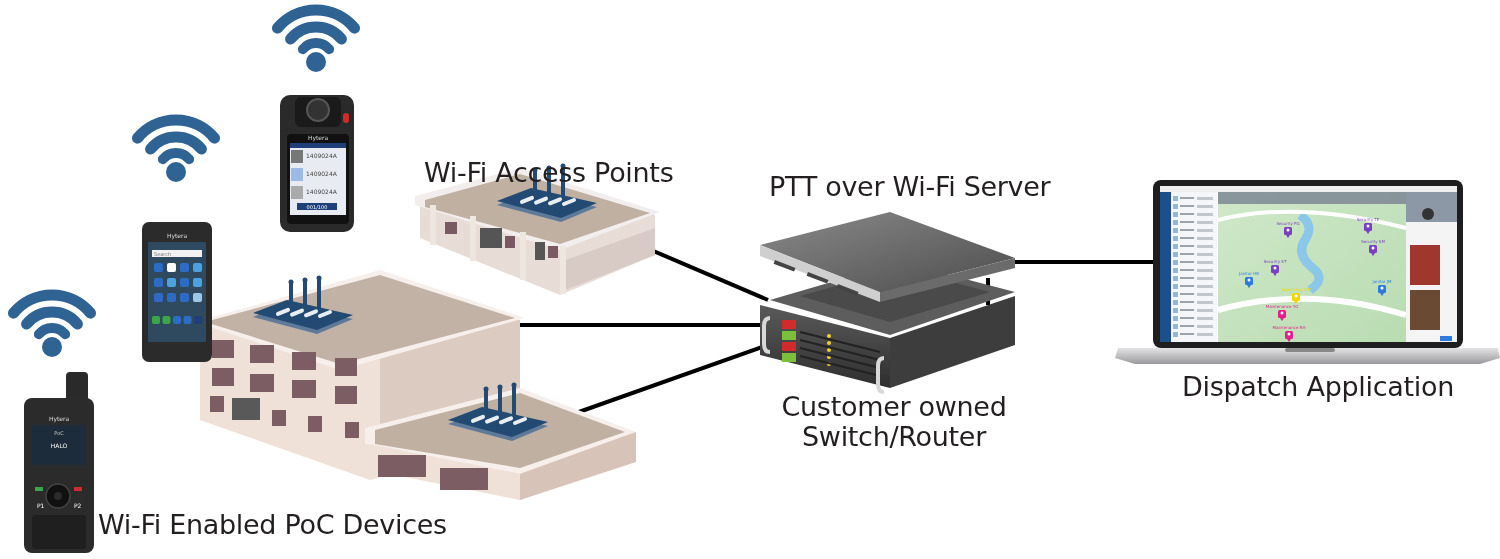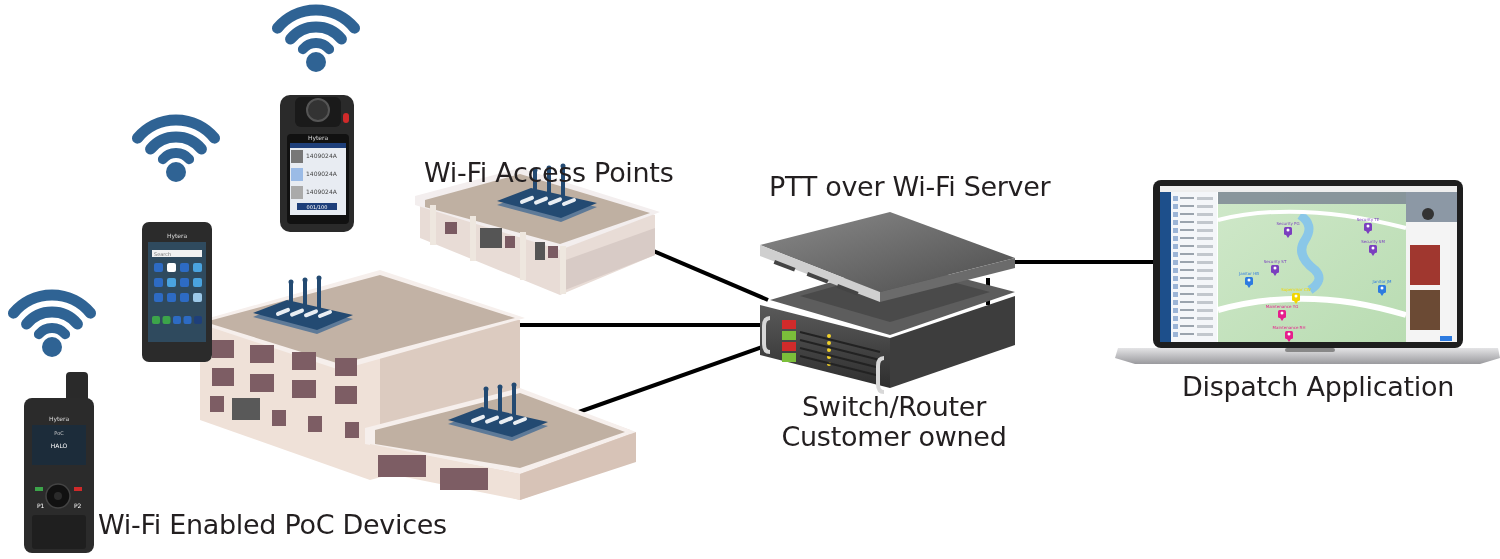--- a/index.html
+++ b/index.html
@@ -382,17 +382,17 @@
     <rect x="74" y="487" width="8" height="4" fill="#d02a2a"></rect>
     <text x="37" y="508" font-size="6" fill="#fff" font-family="DejaVu Sans, sans-serif">P1</text>
     <text x="74" y="508" font-size="6" fill="#fff" font-family="DejaVu Sans, sans-serif">P2</text>
     <rect x="32" y="515" width="54" height="34" rx="3" fill="#1f1f1f"></rect>
   </g>
 </svg>
 
 <div class="label" style="left:424px; top:122px;margin-top:36px;">Wi-Fi Access Points</div>
 <div class="label" style="left:724px; top:172px;margin-left:45px;">PTT over Wi-Fi Server</div>
 <div class="label center" style="left:760px; top:392px; width:268px;">
+  <div>Customer owned</div>
   <div>Switch/Router</div>
-  <div>Customer owned</div>
 </div>
 <div class="label" style="left:1149px; top:372px;margin-left:33px;">Dispatch Application</div>
 <div class="label" style="left:98px; top:510px;">Wi-Fi Enabled PoC Devices</div>
 
 </body></html>

